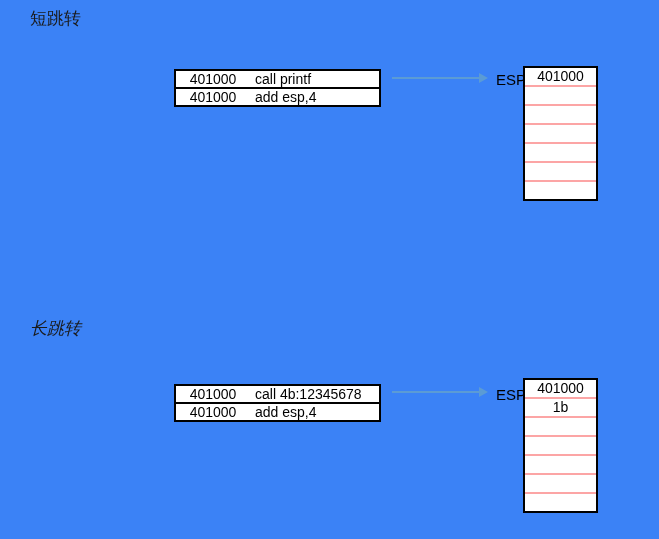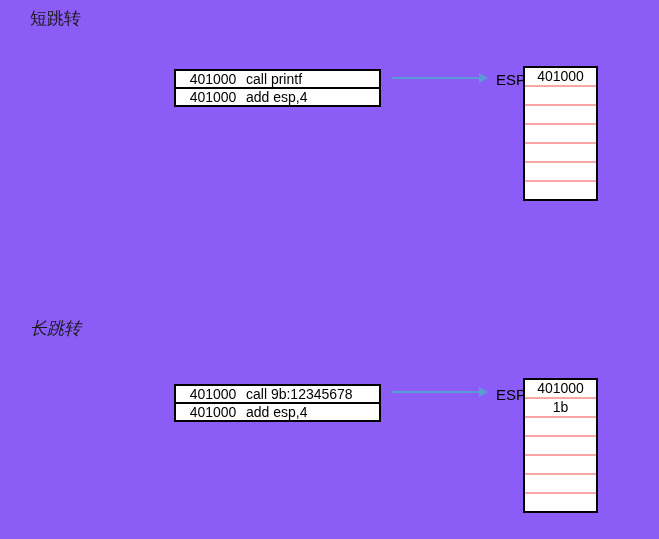--- a/index.html
+++ b/index.html
@@ -1,20 +1,20 @@
 <!DOCTYPE html>
 <html><head>
 <meta charset="utf-8">
 <style>
   html, body { margin: 0; padding: 0; background: #ffffff; }
   .canvas {
     position: relative;
     width: 659px;
     height: 539px;
-    background: #8b5cf6;
+    background: #3b82f6;
     font-family: "Liberation Sans", "DejaVu Sans", sans-serif;
     color: #000000;
     overflow: hidden;
   }
   .section-title {
     position: absolute;
     font-size: 17px;
     line-height: 22px;
     color: #1a1a1a;
     white-space: nowrap;
@@ -36,21 +36,21 @@
   }
   .code-row + .code-row { border-top: 2px solid #000000; }
   .code-addr {
     display: inline-block;
     width: 58px;
     margin-left: 8px;
     text-align: center;
   }
   .code-instr {
     display: inline-block;
-    margin-left: 4px;
+    margin-left: 13px;
   }
   .flow-arrow {
     position: absolute;
     width: 96px;
     height: 10px;
   }
   .arrow-line {
     position: absolute;
     left: 0;
     top: 4px;
@@ -123,21 +123,21 @@
     <div class="stack-row"></div>
     <div class="stack-row"></div>
     <div class="stack-row"></div>
   </div>
 
   <div class="section-title" style="left:30px; top:318px;font-style:italic;">长跳转</div>
 
   <div class="code-table" style="left:174px; top:384px;">
     <div class="code-row">
       <span class="code-addr">401000</span>
-      <span class="code-instr">call 9b:12345678</span>
+      <span class="code-instr">call 4b:12345678</span>
     </div>
     <div class="code-row">
       <span class="code-addr">401000</span>
       <span class="code-instr">add esp,4</span>
     </div>
   </div>
 
   <div class="flow-arrow" style="left:392px; top:387px;">
     <div class="arrow-line"></div>
     <div class="arrow-head"></div>

